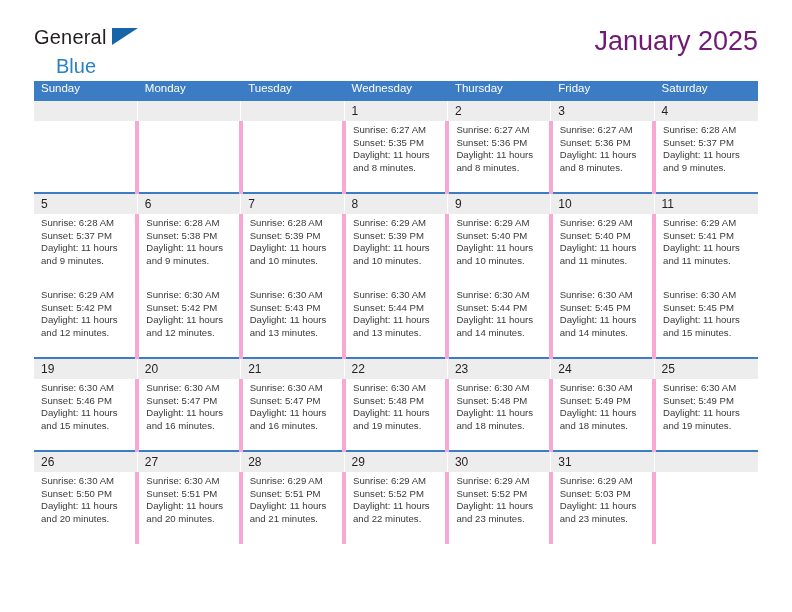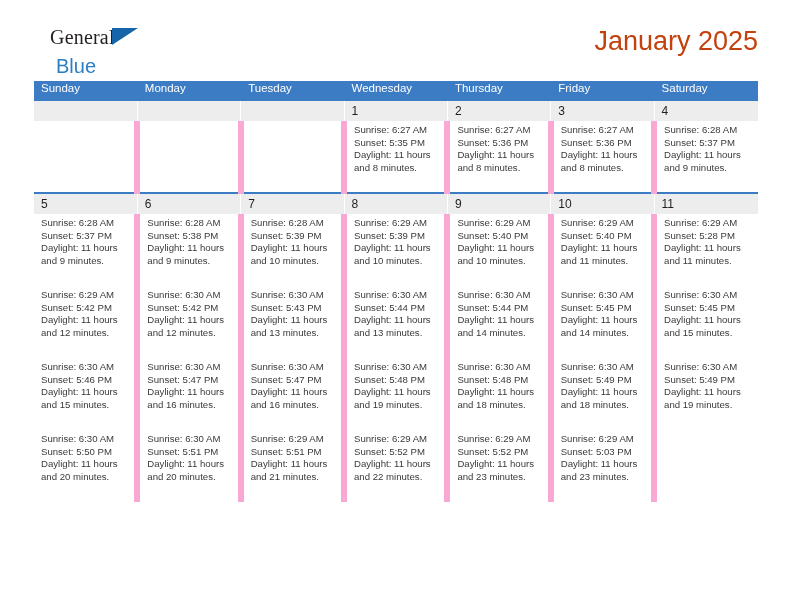--- a/index.html
+++ b/index.html
@@ -32,27 +32,27 @@
     box-sizing: border-box;
   }
   .logo {
     position: relative;
     width: 120px;
     height: 48px;
     flex: 0 0 auto;
   }
   .logo-general {
     position: absolute;
-    left: 16px;
+    left: 0;
     top: 0;
     font-size: 20px;
     letter-spacing: .2px;
     color: #231f20;
     line-height: 22px;
-    font-family: Liberation Serif, serif;
+    font-family: Liberation Sans, sans-serif;
   }
   .logo-blue {
     position: absolute;
     left: 22px;
     top: 29px;
     font-size: 20px;
     color: #2b7fc4;
     line-height: 22px;
   }
   .logo-tri {
@@ -66,21 +66,21 @@
   }
 
   .title-block {
     text-align: right;
     flex: 1 1 auto;
     padding-top: 0px;
   }
   .cal-title {
     font-size: 27px;
     line-height: 31px;
-    color: #c2410c;
+    color: #701a75;
     font-weight: normal;
     margin: 0;
   }
   .cal-sub {
     font-size: 13.5px;
     line-height: 18px;
     margin: 7px 0 0 0;
     color: #231f20;
   }
 
@@ -119,21 +119,21 @@
   .wk-num.first td { border-top: none; }
   .wk-num td:last-child { border-right: none; }
 
   .wk-body td {
     background: #ffffff;
     font-size: 9.6px;
     line-height: 12.6px;
     color: #3a3a3a;
     padding: 3px 6px 9px 7px;
     vertical-align: top;
-    border-right: 6px solid #f9a8d4;
+    border-right: 4px solid #f9a8d4;
     height: 72px;
     box-sizing: border-box;
   }
   .wk-body td:last-child { border-right: none; }
   .wk-body td .ln { display: block; white-space: nowrap; }
   .empty { color: transparent; }
 </style>
 </head>
 <body>
 
@@ -251,21 +251,21 @@
             <span class="ln">and 10 minutes.</span>
           </td>
           <td>
             <span class="ln">Sunrise: 6:29 AM</span>
             <span class="ln">Sunset: 5:40 PM</span>
             <span class="ln">Daylight: 11 hours</span>
             <span class="ln">and 11 minutes.</span>
           </td>
           <td>
             <span class="ln">Sunrise: 6:29 AM</span>
-            <span class="ln">Sunset: 5:28 PM</span>
+            <span class="ln">Sunset: 5:41 PM</span>
             <span class="ln">Daylight: 11 hours</span>
             <span class="ln">and 11 minutes.</span>
           </td>
         </tr>
         <tr class="wk-body">
           <td>
             <span class="ln">Sunrise: 6:29 AM</span>
             <span class="ln">Sunset: 5:42 PM</span>
             <span class="ln">Daylight: 11 hours</span>
             <span class="ln">and 12 minutes.</span>
@@ -300,20 +300,29 @@
             <span class="ln">Daylight: 11 hours</span>
             <span class="ln">and 14 minutes.</span>
           </td>
           <td>
             <span class="ln">Sunrise: 6:30 AM</span>
             <span class="ln">Sunset: 5:45 PM</span>
             <span class="ln">Daylight: 11 hours</span>
             <span class="ln">and 15 minutes.</span>
           </td>
         </tr>
+        <tr class="wk-num">
+          <td>19</td>
+          <td>20</td>
+          <td>21</td>
+          <td>22</td>
+          <td>23</td>
+          <td>24</td>
+          <td>25</td>
+        </tr>
         <tr class="wk-body">
           <td>
             <span class="ln">Sunrise: 6:30 AM</span>
             <span class="ln">Sunset: 5:46 PM</span>
             <span class="ln">Daylight: 11 hours</span>
             <span class="ln">and 15 minutes.</span>
           </td>
           <td>
             <span class="ln">Sunrise: 6:30 AM</span>
             <span class="ln">Sunset: 5:47 PM</span>
@@ -343,20 +352,29 @@
             <span class="ln">Sunset: 5:49 PM</span>
             <span class="ln">Daylight: 11 hours</span>
             <span class="ln">and 18 minutes.</span>
           </td>
           <td>
             <span class="ln">Sunrise: 6:30 AM</span>
             <span class="ln">Sunset: 5:49 PM</span>
             <span class="ln">Daylight: 11 hours</span>
             <span class="ln">and 19 minutes.</span>
           </td>
+        </tr>
+        <tr class="wk-num">
+          <td>26</td>
+          <td>27</td>
+          <td>28</td>
+          <td>29</td>
+          <td>30</td>
+          <td>31</td>
+          <td class="empty"></td>
         </tr>
         <tr class="wk-body">
           <td>
             <span class="ln">Sunrise: 6:30 AM</span>
             <span class="ln">Sunset: 5:50 PM</span>
             <span class="ln">Daylight: 11 hours</span>
             <span class="ln">and 20 minutes.</span>
           </td>
           <td>
             <span class="ln">Sunrise: 6:30 AM</span>

